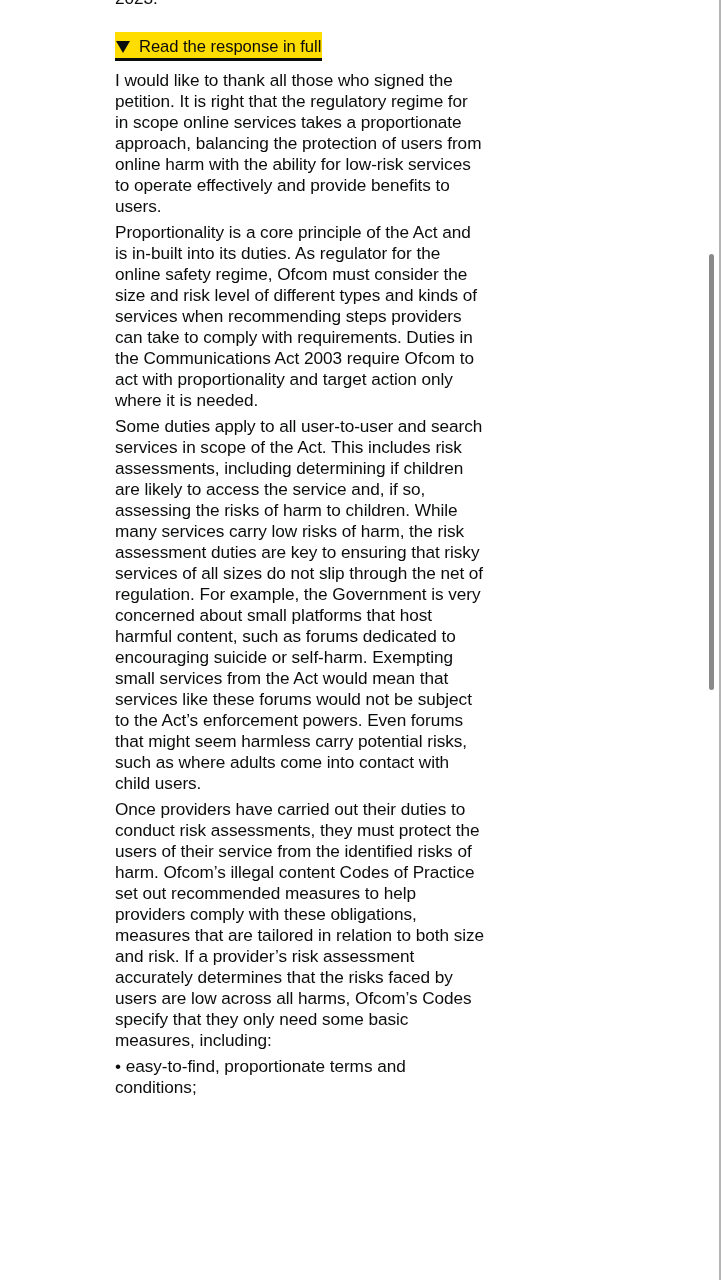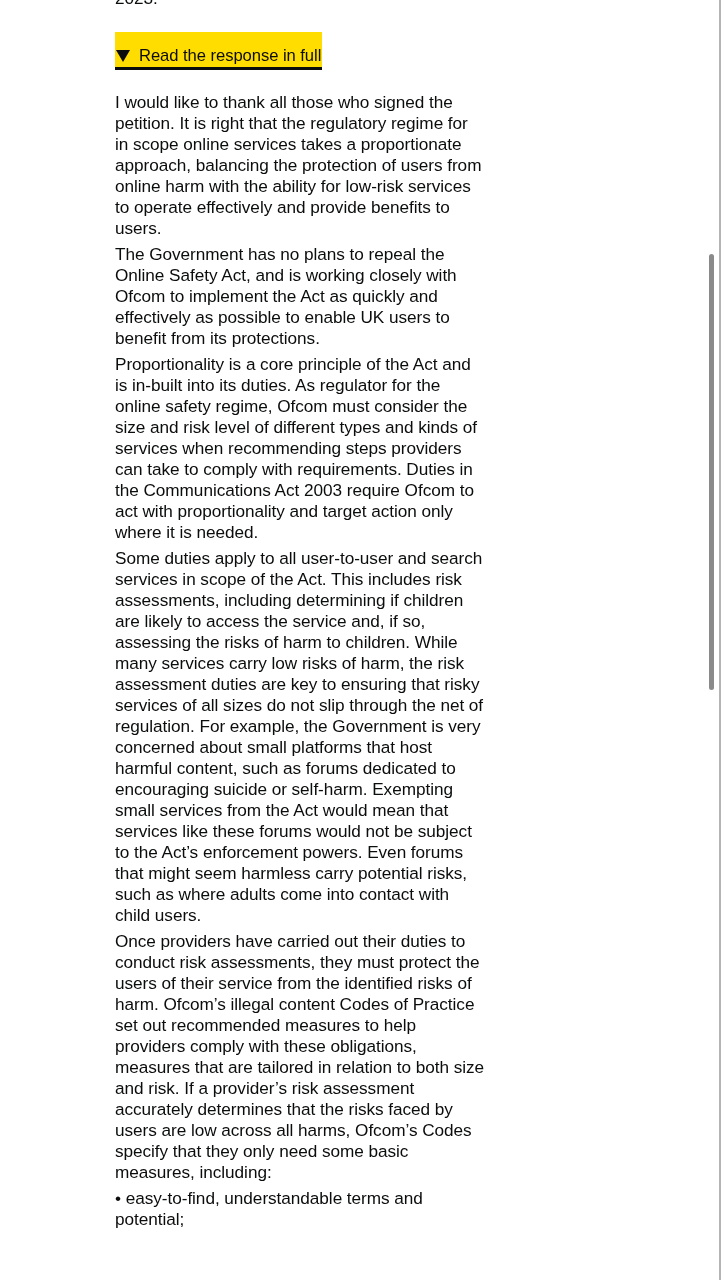--- a/index.html
+++ b/index.html
@@ -33,42 +33,42 @@
     }
     .prev-tail {
       margin: 0;
       height: 21px;
     }
     .details-summary {
       display: inline-block;
       margin-top: 23px;
       background: #ffdd00;
       border-bottom: 3px solid #0b0c0c;
-      padding: 13px 1px 0 1px;
+      padding: 4px 1px 0 1px;
       height: 22px;
       line-height: 22px;
       cursor: pointer;
       white-space: nowrap;
       font-size: 16.6px;
     }
     .summary-arrow {
       display: inline-block;
       width: 0;
       height: 0;
       border-left: 7.5px solid transparent;
       border-right: 7.5px solid transparent;
       border-top: 12px solid #0b0c0c;
       margin-right: 9px;
       vertical-align: -1px;
     }
     .summary-text {
       color: #0b0c0c;
     }
     .details-body {
-      margin-top: 22px;
+      margin-top: 9px;
     }
     .details-body p {
       margin: 0 0 5px 0;
     }
     .details-body p.bullet {
       margin-bottom: 1px;
     }
     .scrollbar-track {
       position: absolute;
       left: 705px;
@@ -100,25 +100,24 @@
 <div class="page">
   <div class="content">
     <p class="prev-tail">2023.</p>
 
     <div class="details-summary">
       <span class="summary-arrow"></span><span class="summary-text">Read the response in full</span>
     </div>
 
     <div class="details-body">
       <p>I would like to thank all those who signed the petition. It is right that the regulatory regime for in scope online services takes a proportionate approach, balancing the protection of users from online harm with the ability for low-risk services to operate effectively and provide benefits to users.</p>
-      <p>The Government has no plans to repeal the Online Safety Act, and is working closely with Ofcom to implement the Act as quickly and effectively as possible to enable UK users to benefit from its protections.</p>
       <p>Proportionality is a core principle of the Act and is in-built into its duties. As regulator for the online safety regime, Ofcom must consider the size and risk level of different types and kinds of services when recommending steps providers can take to comply with requirements. Duties in the Communications Act 2003 require Ofcom to act with proportionality and target action only where it is needed.</p>
       <p>Some duties apply to all user-to-user and search services in scope of the Act. This includes risk assessments, including determining if children are likely to access the service and, if so, assessing the risks of harm to children. While many services carry low risks of harm, the risk assessment duties are key to ensuring that risky services of all sizes do not slip through the net of regulation. For example, the Government is very concerned about small platforms that host harmful content, such as forums dedicated to encouraging suicide or self-harm. Exempting small services from the Act would mean that services like these forums would not be subject to the Act’s enforcement powers. Even forums that might seem harmless carry potential risks, such as where adults come into contact with child users.</p>
       <p>Once providers have carried out their duties to conduct risk assessments, they must protect the users of their service from the identified risks of harm. Ofcom’s illegal content Codes of Practice set out recommended measures to help providers comply with these obligations, measures that are tailored in relation to both size and risk. If a provider’s risk assessment accurately determines that the risks faced by users are low across all harms, Ofcom’s Codes specify that they only need some basic measures, including:</p>
-      <p class="bullet">• easy-to-find, understandable terms and potential;</p>
+      <p class="bullet">• easy-to-find, proportionate terms and conditions;</p>
     </div>
   </div>
 
   <div class="scrollbar-track">
   </div>
   <div class="scrollbar-thumb"></div>
   <div class="right-edge"></div>
 </div>
 
 </body></html>

